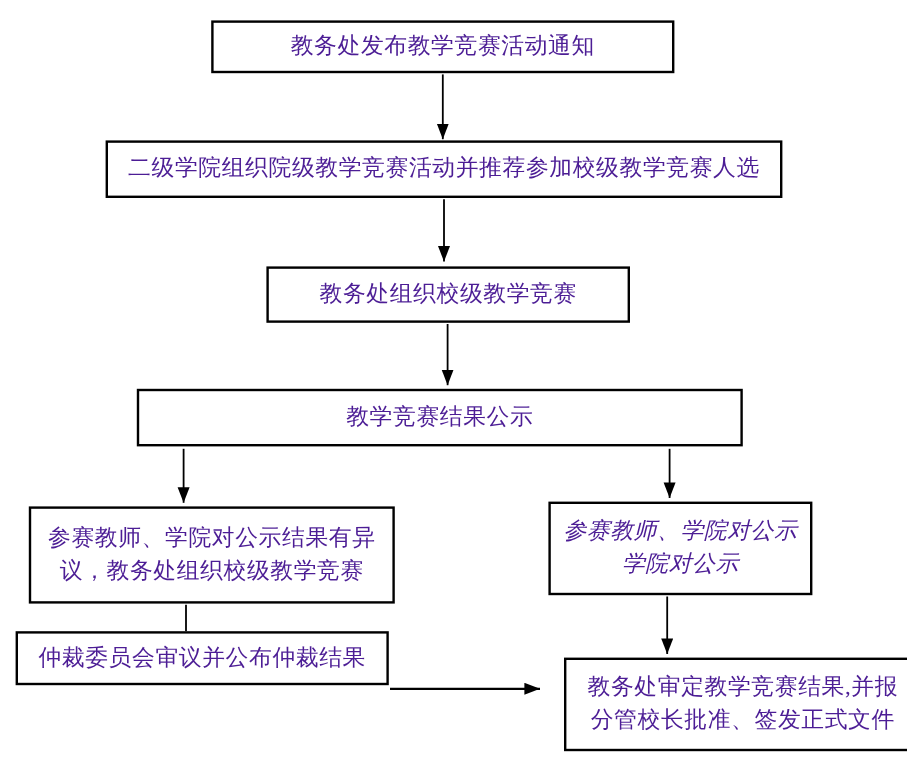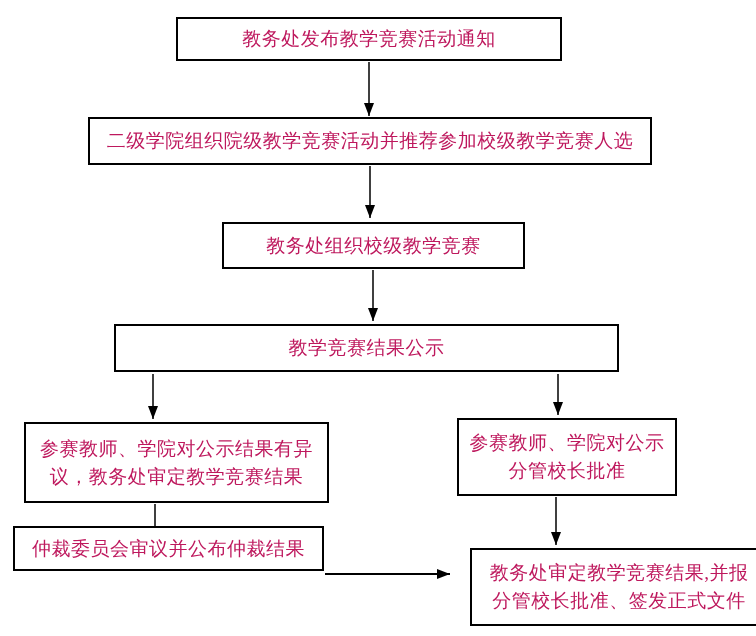--- a/index.html
+++ b/index.html
@@ -6,21 +6,21 @@
     margin: 0;
     padding: 0;
     background: #ffffff;
   }
   .stage {
     position: relative;
     width: 756px;
     height: 636px;
     background: #ffffff;
     font-family: "Liberation Serif", "DejaVu Serif", serif;
-    color: #be185d;
+    color: #4c1d95;
     overflow: hidden;
   }
   .arrows {
     position: absolute;
     left: 0;
     top: 0;
     width: 756px;
     height: 636px;
     pointer-events: none;
   }
@@ -38,21 +38,21 @@
     line-height: 28px;
     letter-spacing: 0.5px;
     white-space: nowrap;
   }
   
   .n1 { left: 176px; top: 17px;  width: 386px; height: 44px; }
   .n2 { left: 88px;  top: 117px; width: 564px; height: 48px; }
   .n3 { left: 222px; top: 222px; width: 303px; height: 47px; }
   .n4 { left: 114px; top: 324px; width: 505px; height: 48px; }
   .n5 { left: 24px;  top: 422px; width: 305px; height: 81px; text-align: right; }
-  .n6 { left: 457px; top: 418px; width: 220px; height: 78px; }
+  .n6 { left: 457px; top: 418px; width: 220px; height: 78px; font-style: italic; }
   .n7 { left: 13px;  top: 526px; width: 311px; height: 45px; }
   .n8 { left: 470px; top: 548px; width: 298px; height: 78px; }
 </style>
 </head>
 <body>
 
 <div class="stage">
 
   <svg class="arrows" viewBox="0 0 756 636" xmlns="http://www.w3.org/2000/svg">
     <defs>
@@ -81,26 +81,26 @@
   <div class="node n4">
     <div>教学竞赛结果公示</div>
   </div>
 
   <div class="node n3">
     <div>教务处组织校级教学竞赛</div>
   </div>
 
   <div class="node n5">
     <div>参赛教师、学院对公示结果有异</div>
-    <div>议，教务处审定教学竞赛结果</div>
+    <div>议，教务处组织校级教学竞赛</div>
   </div>
 
   <div class="node n6">
     <div>参赛教师、学院对公示</div>
-    <div>分管校长批准</div>
+    <div>学院对公示</div>
   </div>
 
   <div class="node n7">
     <div>仲裁委员会审议并公布仲裁结果</div>
   </div>
 
   <div class="node n8">
     <div>教务处审定教学竞赛结果,并报</div>
     <div>分管校长批准、签发正式文件</div>
   </div>

